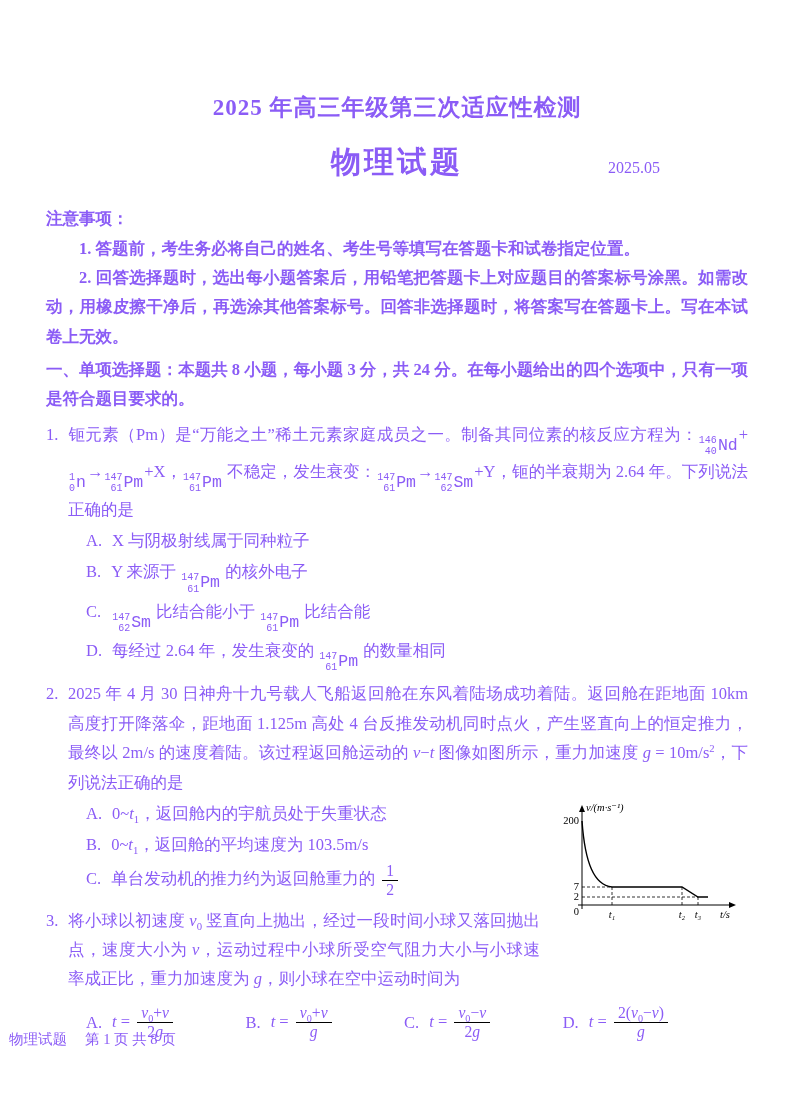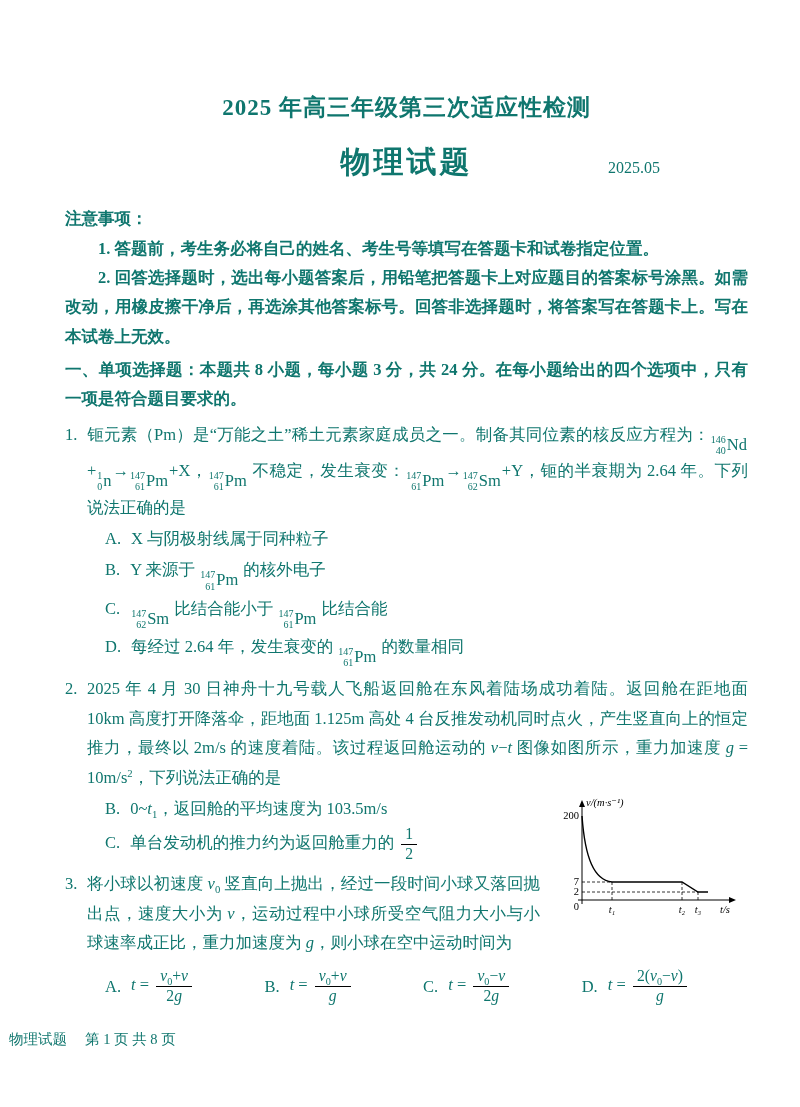--- a/index.html
+++ b/index.html
@@ -1,45 +1,45 @@
 <!DOCTYPE html>
 <html><head>
 <meta charset="utf-8">
 <style>
   html,body{margin:0;padding:0;background:#e8e8e8;}
   .page{
     position:relative;
     width:800px;height:1107px;
     margin:0 auto;
     background:#ffffff;
-    color:#0f766e;
+    color:#8b5cf6;
     font-family:"Liberation Serif","DejaVu Serif",serif;
     font-size:16.5px;
     line-height:1.78;
     box-sizing:border-box;
-    padding:88px 52px 0 65px;
+    padding:88px 52px 0 46px;
     overflow:hidden;
   }
   h1.title{font-size:23px;font-weight:700;text-align:center;margin:0;letter-spacing:1px;}
   .subtitle-row{position:relative;text-align:center;margin:6px 0 16px;}
   .subtitle-row h2{display:inline-block;font-size:30px;font-weight:700;margin:0;letter-spacing:3px;}
   .date{position:absolute;right:88px;bottom:6px;font-size:16px;letter-spacing:0;}
   .notes-heading{font-weight:700;margin:6px 0 0;}
   .note{margin:0;text-indent:2em;text-align:justify;font-weight:bold;}
   .section-heading{font-weight:700;margin:4px 0 0;text-align:justify;}
   .question{margin-top:6px;}
   .stem{margin:0;padding-left:22px;text-indent:-22px;text-align:justify;}
   .qnum{display:inline-block;width:22px;text-indent:0;}
   .options{margin-left:40px;}
   .option{margin:2px 0;}
   .olabel{margin-right:10px;}
   sub,sup{font-size:0.65em;line-height:0;}
   i{font-style:italic;}
   
-  .nuc{display:inline-flex;align-items:center;line-height:1;vertical-align:-3px;margin:0 1px;text-indent:0;}
+  .nuc{display:inline-flex;align-items:center;line-height:1;vertical-align:-3px;margin:0 1px;text-indent:0;font-family:Liberation Mono, monospace;}
   .nuc .az{display:inline-flex;flex-direction:column;align-items:flex-end;font-size:10px;line-height:1.12;margin-right:1px;}
   .nuc .sym{font-size:inherit;}
   
   .frac{display:inline-flex;flex-direction:column;align-items:center;vertical-align:middle;line-height:1.18;margin:0 3px;text-indent:0;font-size:0.95em;}
   .frac .fnum{border-bottom:1.2px solid #000;padding:0 4px;}
   .frac .fden{padding:0 4px;}
   
   .graph{float:right;width:196px;margin:-2px 0 2px 12px;}
   .graph svg{display:block;width:196px;height:140px;}
   .graph text{font-size:10.5px;}
@@ -161,20 +161,21 @@
           <text x="27" y="27" text-anchor="end">200</text>
           <text x="27" y="93" text-anchor="end">7</text>
           <text x="27" y="103" text-anchor="end">2</text>
           <text x="27" y="118" text-anchor="end">0</text>
           <text x="60" y="121" text-anchor="middle" class="var">t₁</text>
           <text x="130" y="121" text-anchor="middle" class="var">t₂</text>
           <text x="146" y="121" text-anchor="middle" class="var">t₃</text>
           <text x="168" y="121" class="var">t/s</text>
         </svg>
       </div>
+      <div class="option"><span class="olabel">A.</span><span>0~<i>t</i><sub>1</sub>，返回舱内的宇航员处于失重状态</span></div>
       <div class="option"><span class="olabel">B.</span><span>0~<i>t</i><sub>1</sub>，返回舱的平均速度为 103.5m/s</span></div>
       <div class="option"><span class="olabel">C.</span><span>单台发动机的推力约为返回舱重力的 <span class="frac">
               <span class="fnum">1</span>
               <span class="fden">2</span>
             </span></span></div>
     </div>
   </div>
 
   <div class="question">
     <p class="stem"><span class="qnum">3.</span><span>将小球以初速度 <i>v</i><sub>0</sub> 竖直向上抛出，经过一段时间小球又落回抛出点，速度大小为 <i>v</i>，运动过程中小球所受空气阻力大小与小球速率成正比，重力加速度为 <i>g</i>，则小球在空中运动时间为</span></p>

